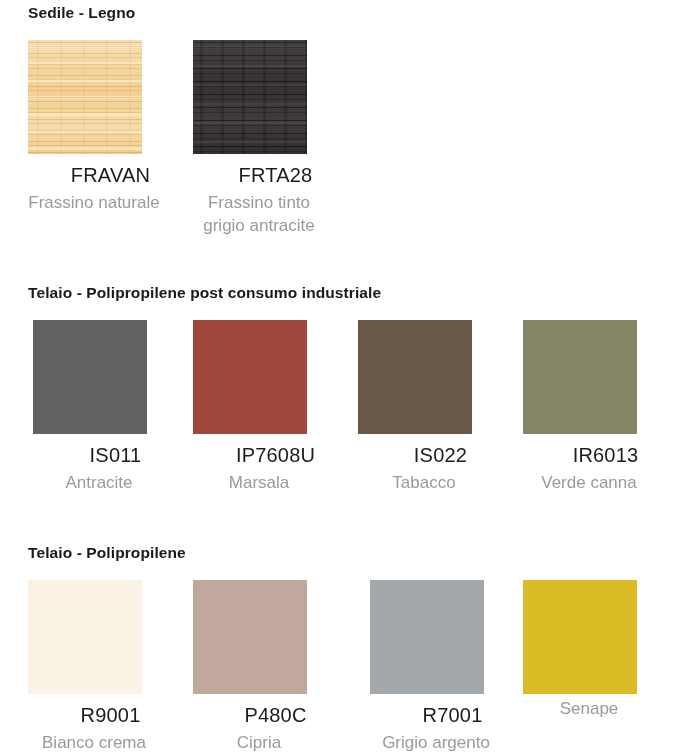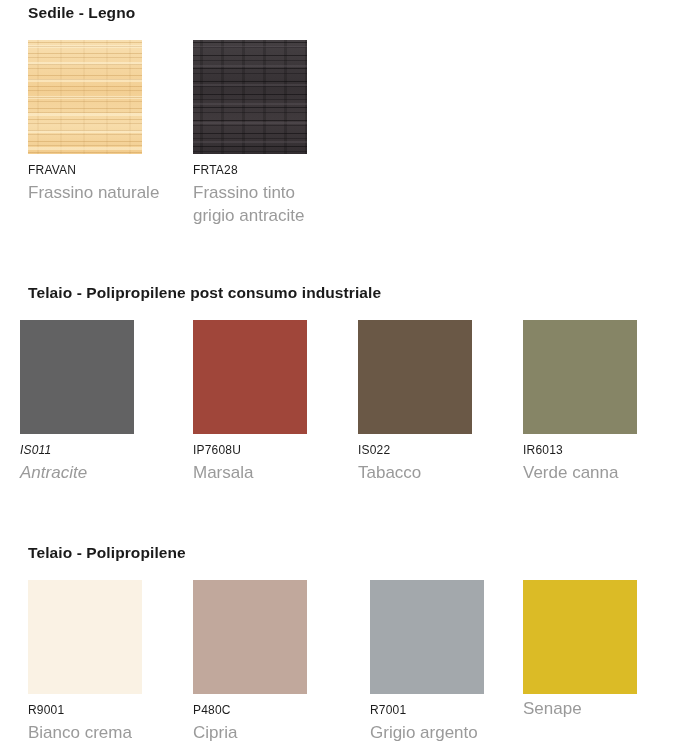--- a/index.html
+++ b/index.html
@@ -2,38 +2,38 @@
 <html><head>
 <meta charset="utf-8">
 <style>
   * { margin:0; padding:0; box-sizing:border-box; }
   html, body {
     width:689px; height:752px;
     background:#ffffff;
     font-family:"Liberation Sans", sans-serif;
     overflow:hidden;
   }
-  .page { position:relative; width:689px; height:752px; }
+  .page { position:relative; width:689px; height:752px;text-align:center; }
 
   .section { position:absolute; left:0; width:689px; }
   .section-title {
     position:absolute; left:28px; top:0;
     font-size:15.5px; font-weight:bold; color:#1a1a1a;
     letter-spacing:0.1px; white-space:nowrap;
   }
 
   .swatch-row { position:absolute; left:0; width:689px; }
   .swatch-cell { position:absolute; top:0; width:165px; }
   .swatch-chip {
     width:114px; height:114px; display:block;
     background:#cccccc; position:relative; overflow:hidden;
   }
   .swatch-code {
     margin-top:9px;
-    font-size:12px; font-weight:normal; color:#1c1c1c;
+    font-size:20px; font-weight:normal; color:#1c1c1c;
     letter-spacing:0.2px; line-height:1.25; white-space:nowrap;
   }
   .swatch-desc {
     margin-top:3px;
     font-size:17px; color:#9a9a9a; line-height:1.38;
     max-width:132px;
   }
 
   
   .wood-light {
@@ -91,21 +91,21 @@
           <div class="swatch-cell" style="left: 193px;">
             <div class="swatch-chip wood-dark" style="width: 114px; height: 114px;"></div>
             <div class="swatch-code">FRTA28</div>
             <div class="swatch-desc">Frassino tinto grigio antracite</div>
           </div>
         </div>
       </div>
       <div class="section" style="top: 0px;">
         <div class="section-title" style="top: 284px;">Telaio - Polipropilene post consumo industriale</div>
         <div class="swatch-row" style="top: 320px;">
-          <div class="swatch-cell" style="left: 20px; font-style: italic;">
+          <div class="swatch-cell" style="left: 33px;">
             <div class="swatch-chip" style="width: 114px; height: 114px; background: rgb(98, 98, 99);"></div>
             <div class="swatch-code">IS011</div>
             <div class="swatch-desc">Antracite</div>
           </div>
           <div class="swatch-cell" style="left: 193px;">
             <div class="swatch-chip" style="width: 114px; height: 114px; background: rgb(160, 70, 58);"></div>
             <div class="swatch-code">IP7608U</div>
             <div class="swatch-desc">Marsala</div>
           </div>
           <div class="swatch-cell" style="left: 358px;">

